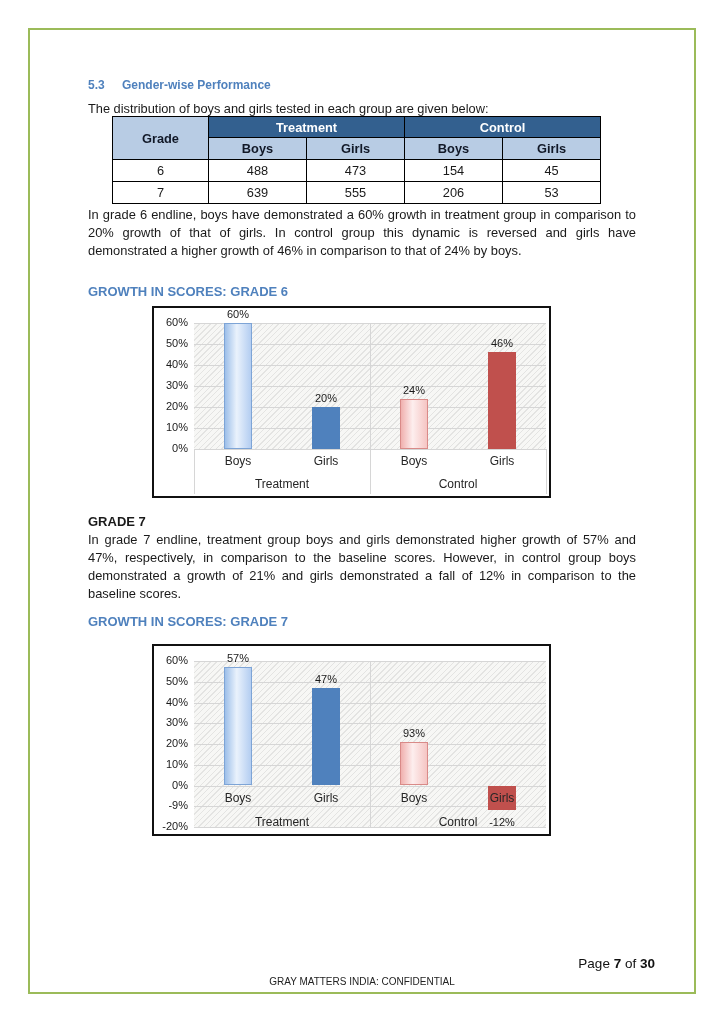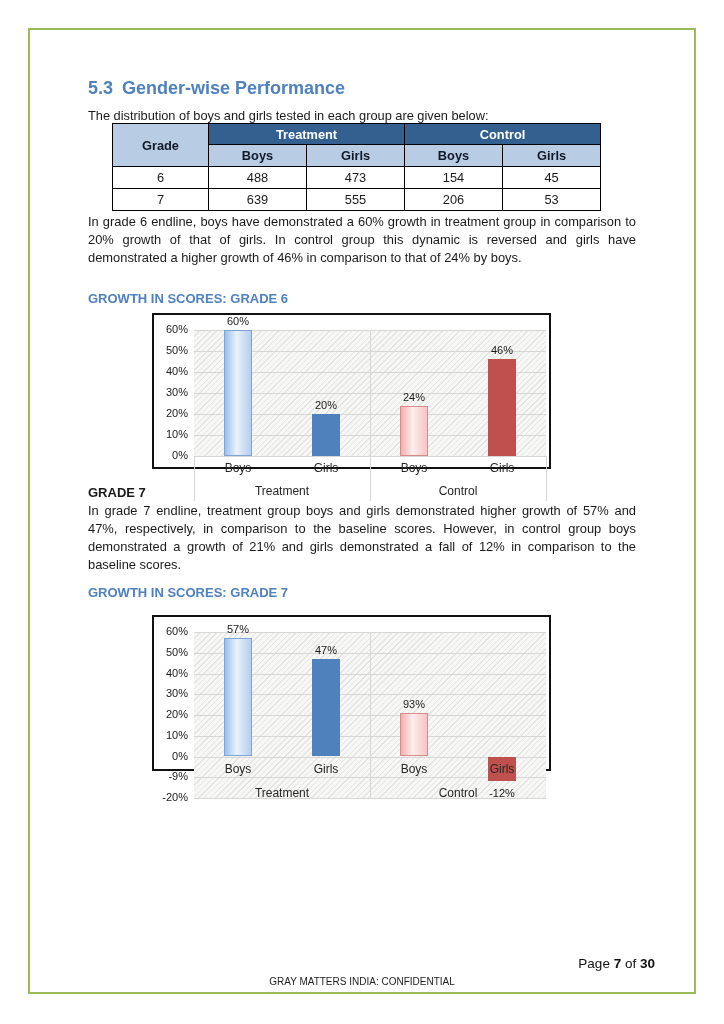--- a/index.html
+++ b/index.html
@@ -4,39 +4,39 @@
 <style>
   * { margin:0; padding:0; box-sizing:border-box; }
   html,body { width:724px; height:1024px; background:#ffffff; }
   body { position:relative; font-family:"Liberation Sans", sans-serif; color:#1a1a1a; overflow:hidden; }
 
   .border-frame { position:absolute; left:28px; top:28px; width:668px; height:966px;
                   border:2px solid #9bbb59; pointer-events:none; }
 
   .content { position:absolute; left:88px; top:78px; width:548px; }
 
-  .section-head { display:flex; color:#4f81bd; font-weight:bold; font-size:18px; margin-bottom:9px; }
+  .section-head { display:flex; color:#4f81bd; font-weight:bold; font-size:12px; margin-bottom:9px; }
   .section-head .num { width:34px; }
 
   .intro { font-size:12.8px; margin-bottom:0; }
 
   table.dist { border-collapse:collapse; margin-left:24px; width:488px; font-size:12.8px; table-layout:fixed; }
   table.dist th, table.dist td { border:1px solid #000; text-align:center; vertical-align:middle; padding:0; }
   table.dist .hd  { background:#33608f; color:#ffffff; font-weight:bold; height:21px; }
   table.dist .hl  { background:#b8cce4; color:#111827; font-weight:bold; height:22px; }
   table.dist td   { height:22px; background:#ffffff; }
 
   .grade-head { font-weight:bold; font-size:13px; margin-top:13px; }
   .body-text  { font-size:12.9px; line-height:18px; text-align:justify; margin-top:2px; }
 
   .chart-title { color:#4f81bd; font-weight:bold; font-size:13px; width:548px; }
   .ct1 { margin-top:24px; margin-bottom:7px; }
   .ct2 { margin-top:11px; margin-bottom:15px; }
 
-  .chart { position:relative; width:399px; height:156px; border:2px solid #111111;
+  .chart { position:relative; width:399px; height:192px; border:2px solid #111111;
            margin-left:64px; background:#ffffff; }
   .chart > div { position:absolute; }
   .hatch { background-color:#f7f7f5;
            background-image:repeating-linear-gradient(135deg, rgba(150,150,150,0.20) 0px, rgba(150,150,150,0.20) 1px, transparent 1px, transparent 4px); }
   .gridline { height:1px; background:#d6d6d6; }
   .vline    { width:1px; background:#d6d6d6; }
   .ytick    { width:32px; text-align:right; font-size:11px; color:#1a1a1a; }
   .bar      { width:28px; }
   .bar-label{ width:44px; text-align:center; font-size:11px; color:#1a1a1a; }
   .cat-label{ width:60px; text-align:center; font-size:12px; color:#262626; }

